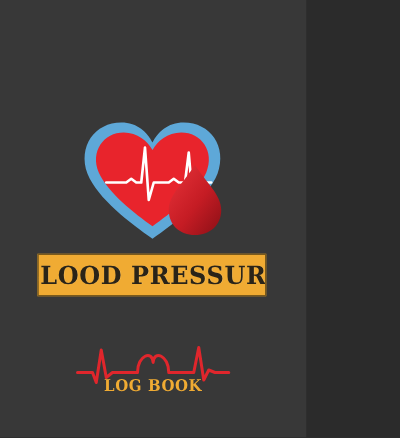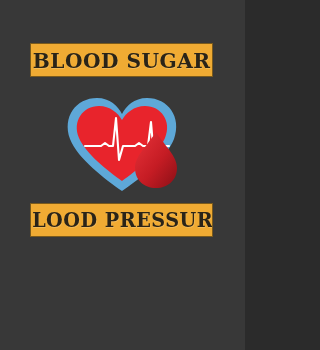--- a/index.html
+++ b/index.html
@@ -78,23 +78,20 @@
     color: #f0ab33;
     white-space: nowrap;
     transform: scaleX(0.92);
   }
 </style>
 </head>
 <body>
 
 <div class="cover">
 
-  <div class="banner banner-top">
-    <span class="banner-text">BLOOD SUGAR</span>
-  </div>
 
   <div class="art">
     <svg viewBox="0 0 135 108" xmlns="http://www.w3.org/2000/svg">
       <defs>
         <linearGradient id="dropGrad" x1="0" y1="0" x2="1" y2="1">
           <stop offset="0%" stop-color="#e8333a"></stop>
           <stop offset="55%" stop-color="#c51c24"></stop>
           <stop offset="100%" stop-color="#8a0f16"></stop>
         </linearGradient>
         <clipPath id="heartClip">
@@ -131,14 +128,29 @@
                C 122 92, 113 100, 101 100
                C 89 100, 80 92, 80 80
                C 80 68, 92 58, 101 44 Z" fill="url(#dropGrad)"></path>
     </svg>
   </div>
 
   <div class="banner banner-bottom">
     <span class="banner-text">BLOOD PRESSURE</span>
   </div>
 
+  <div class="logo">
+    <svg viewBox="0 0 125 52" xmlns="http://www.w3.org/2000/svg">
+
+      <polyline points="2,28 14,28 17,36 21,10 25,32 30,28 40,28" fill="none" stroke="#e0262c" stroke-width="2.4" stroke-linejoin="round" stroke-linecap="round"></polyline>
+
+      <path d="M40 28
+               L 50 28
+               C 50 14, 62 10, 62.5 20
+               C 63 10, 75 14, 75 28
+               L 85 28" fill="none" stroke="#e0262c" stroke-width="2.4" stroke-linejoin="round" stroke-linecap="round"></path>
+
+      <polyline points="85,28 95,28 99,8 103,34 107,26 112,28 123,28" fill="none" stroke="#e0262c" stroke-width="2.4" stroke-linejoin="round" stroke-linecap="round"></polyline>
+    </svg>
+    <div class="logo-text">LOG BOOK</div>
+  </div>
 
 </div>
 
 </body></html>

